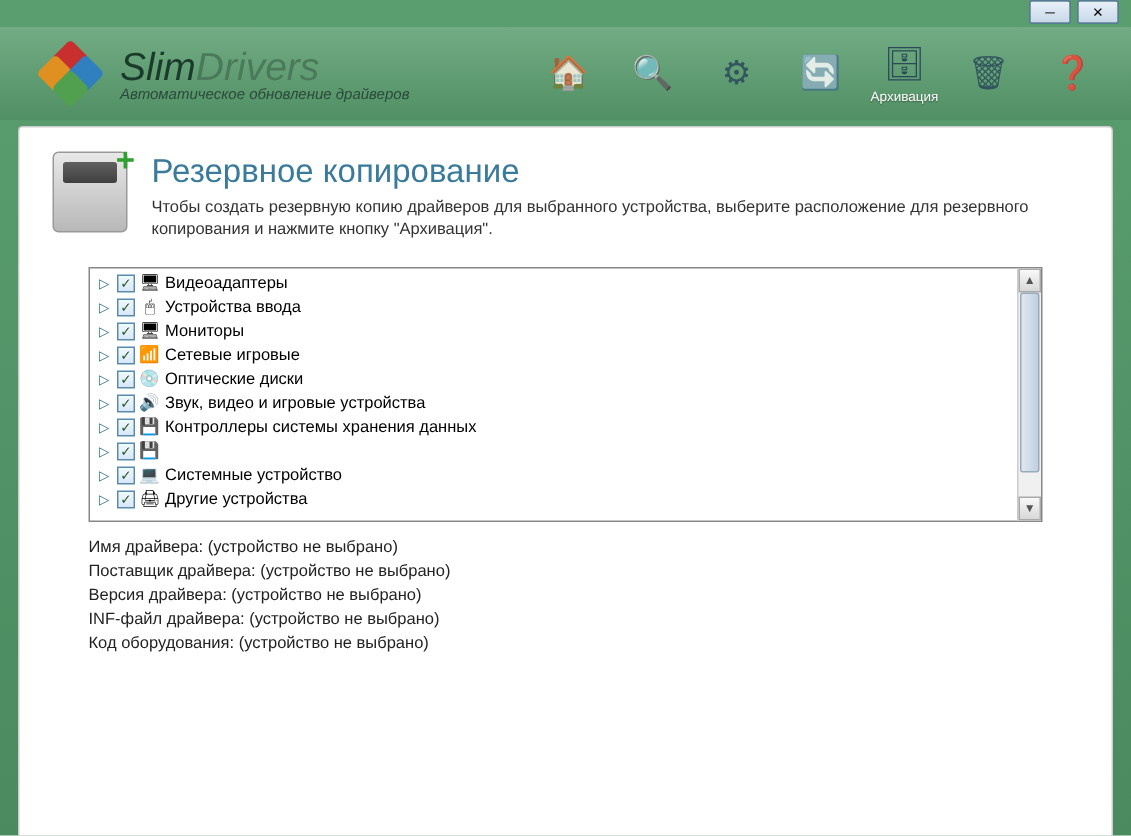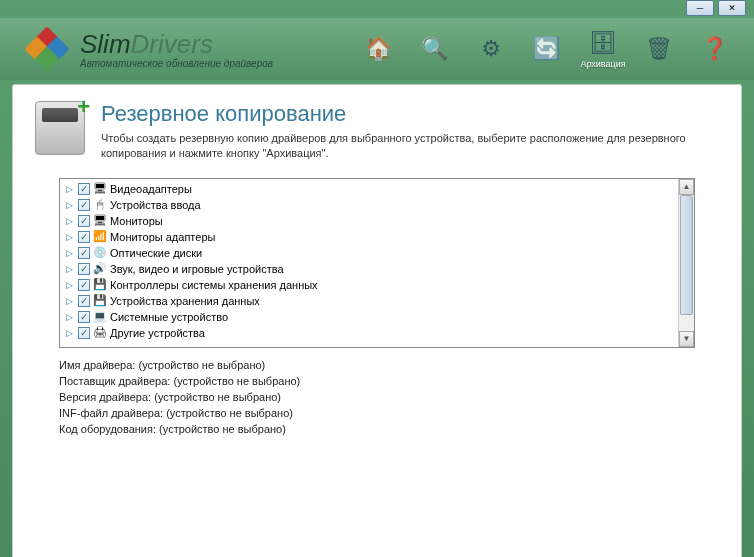--- a/index.html
+++ b/index.html
@@ -119,21 +119,21 @@
         <div class="tree-item">
           <span class="expand-arrow">▷</span>
           <span class="chk">✓</span>
           <span class="dev-ic">🖥</span>
           <span>Мониторы</span>
         </div>
         <div class="tree-item">
           <span class="expand-arrow">▷</span>
           <span class="chk">✓</span>
           <span class="dev-ic">📶</span>
-          <span>Мониторы адаптеры</span>
+          <span>Сетевые игровые</span>
         </div>
         <div class="tree-item">
           <span class="expand-arrow">▷</span>
           <span class="chk">✓</span>
           <span class="dev-ic">💿</span>
           <span>Оптические диски</span>
         </div>
         <div class="tree-item">
           <span class="expand-arrow">▷</span>
           <span class="chk">✓</span>
@@ -143,21 +143,20 @@
         <div class="tree-item">
           <span class="expand-arrow">▷</span>
           <span class="chk">✓</span>
           <span class="dev-ic">💾</span>
           <span>Контроллеры системы хранения данных</span>
         </div>
         <div class="tree-item">
           <span class="expand-arrow">▷</span>
           <span class="chk">✓</span>
           <span class="dev-ic">💾</span>
-          <span>Устройства хранения данных</span>
         </div>
         <div class="tree-item">
           <span class="expand-arrow">▷</span>
           <span class="chk">✓</span>
           <span class="dev-ic">💻</span>
           <span>Системные устройство</span>
         </div>
         <div class="tree-item">
           <span class="expand-arrow">▷</span>
           <span class="chk">✓</span>

